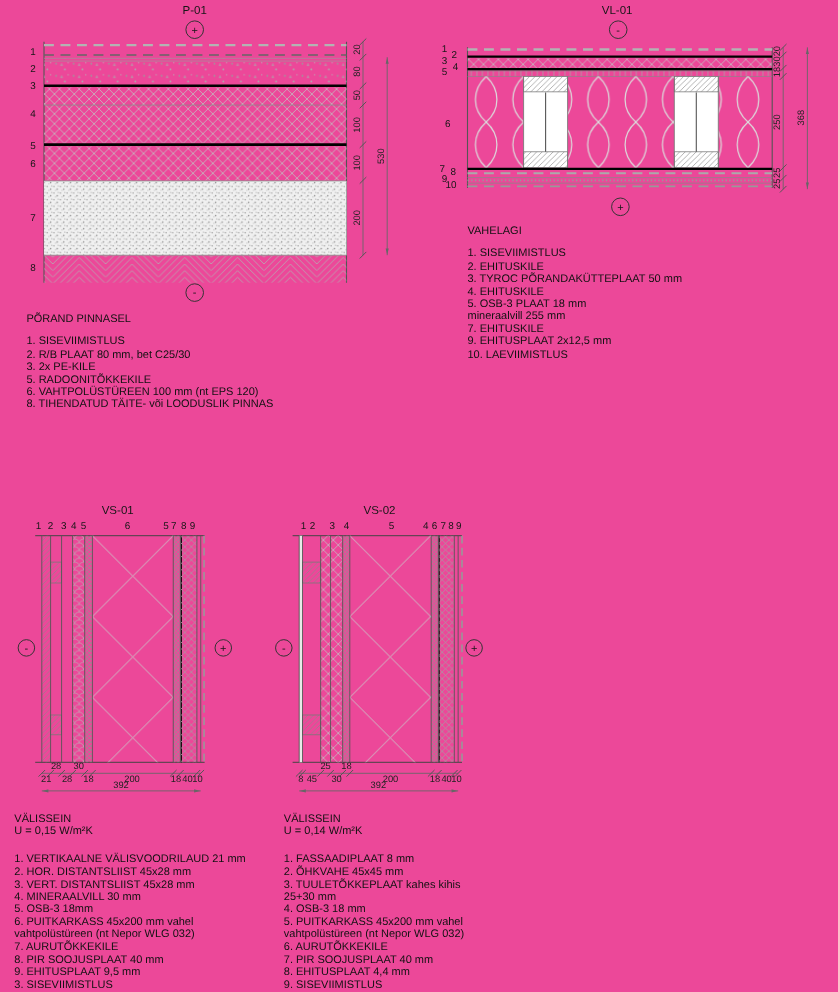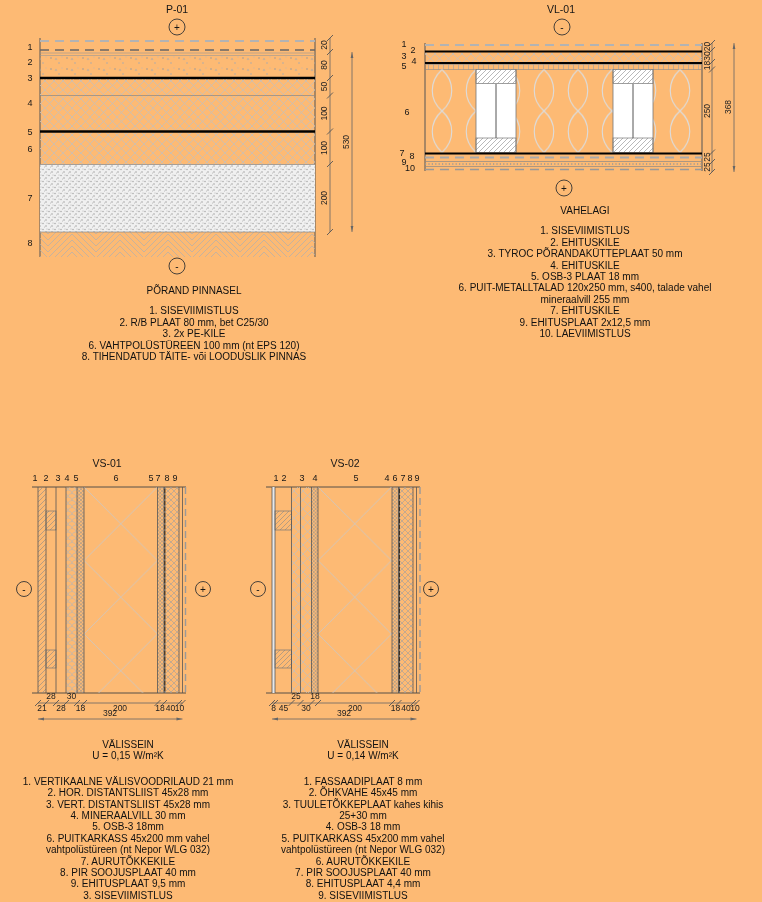--- a/index.html
+++ b/index.html
@@ -1,20 +1,20 @@
 <!DOCTYPE html>
 <html><head>
 <meta charset="utf-8">
 <style>
   html,body{margin:0;padding:0;background:#fff;}
   body{width:762px;height:902px;position:relative;font-family:"Liberation Sans",sans-serif;}
-  .page{position:absolute;inset:0;background:#fdba74;}
+  .page{position:absolute;inset:0;background:#ec4899;}
   svg.d{position:absolute;overflow:visible;}
   .cap{position:absolute;font-size:10px;line-height:11.4px;color:#111;}
-  .cap .ln{white-space:nowrap;text-align:center;}
+  .cap .ln{white-space:nowrap;}
   .cap .sp{height:9px;} .cap .sp2{height:14px;}
   svg text{font-family:"Liberation Sans",sans-serif;fill:#161616;}
   .ttl{font-size:10.5px;text-anchor:middle;}
   .num{font-size:9px;text-anchor:middle;}
   .dim{font-size:8.5px;text-anchor:middle;fill:#222;}
   .sgn{font-size:10px;text-anchor:middle;}
 </style>
 </head>
 <body>
 
@@ -330,33 +330,33 @@
     <text class="dim" x="104" y="261">392</text>
   </g>
 </svg>
 
 <div class="cap" style="left:24px;top:285px;width:340px">
   <div class="ln">PÕRAND PINNASEL</div>
   <div class="sp"></div>
   <div class="ln">1. SISEVIIMISTLUS</div>
   <div class="ln">2. R/B PLAAT 80 mm, bet C25/30</div>
   <div class="ln">3. 2x PE-KILE</div>
+  <div class="ln">5. RADOONITÕKKEKILE</div>
   <div class="ln">6. VAHTPOLÜSTÜREEN 100 mm (nt EPS 120)</div>
   <div class="ln">8. TIHENDATUD TÄITE- või LOODUSLIK PINNAS</div>
 </div>
 
 <div class="cap" style="left:425px;top:205px;width:320px">
   <div class="ln">VAHELAGI</div>
   <div class="sp"></div>
   <div class="ln">1. SISEVIIMISTLUS</div>
   <div class="ln">2. EHITUSKILE</div>
   <div class="ln">3. TYROC PÕRANDAKÜTTEPLAAT 50 mm</div>
   <div class="ln">4. EHITUSKILE</div>
   <div class="ln">5. OSB-3 PLAAT 18 mm</div>
-  <div class="ln">6. PUIT-METALLTALAD 120x250 mm, s400, talade vahel</div>
   <div class="ln">mineraalvill 255 mm</div>
   <div class="ln">7. EHITUSKILE</div>
   <div class="ln">9. EHITUSPLAAT 2x12,5 mm</div>
   <div class="ln">10. LAEVIIMISTLUS</div>
 </div>
 
 <div class="cap" style="left:13px;top:739px;width:230px">
   <div class="ln">VÄLISSEIN</div>
   <div class="ln">U = 0,15 W/m²K</div>
   <div class="sp2"></div>

